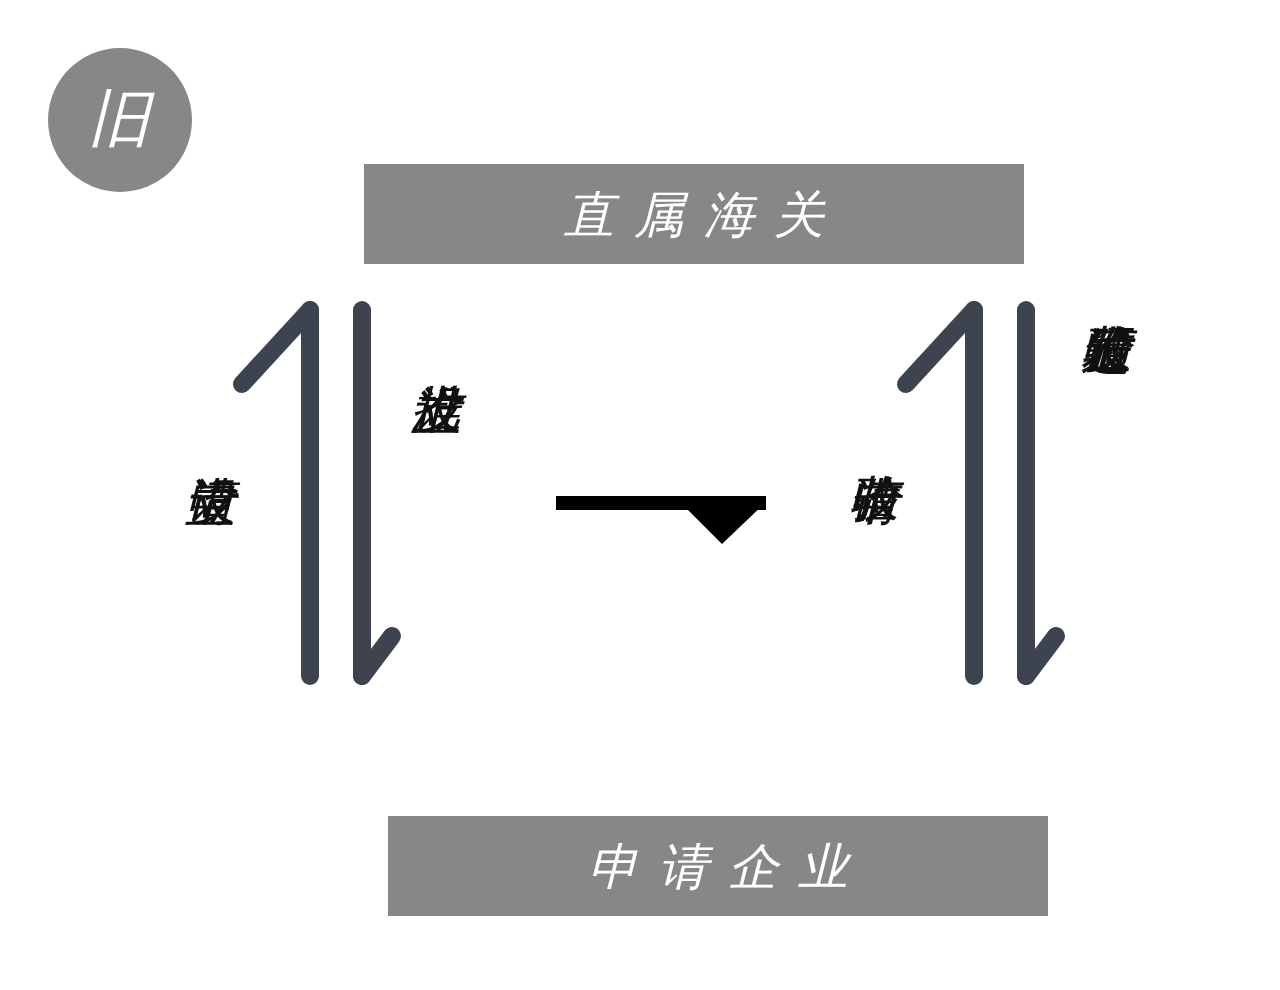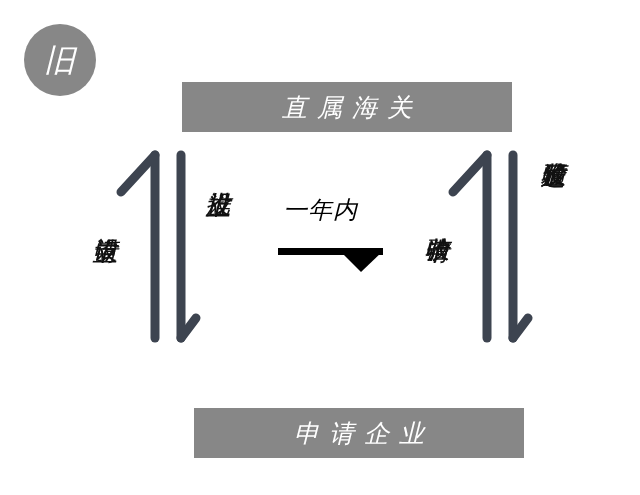--- a/index.html
+++ b/index.html
@@ -156,15 +156,14 @@
   </svg>
 
   <div class="vcaption c-apply-setup">申请设立</div>
 
   <div class="vcaption c-approve-setup">批准设立</div>
 
   <div class="vcaption c-apply-accept">申请验收</div>
 
   <div class="vcaption c-issue-cert">验收通过发证</div>
 
-  <div class="center-note">一年内</div>
 
 </div>
 
 </body></html>

